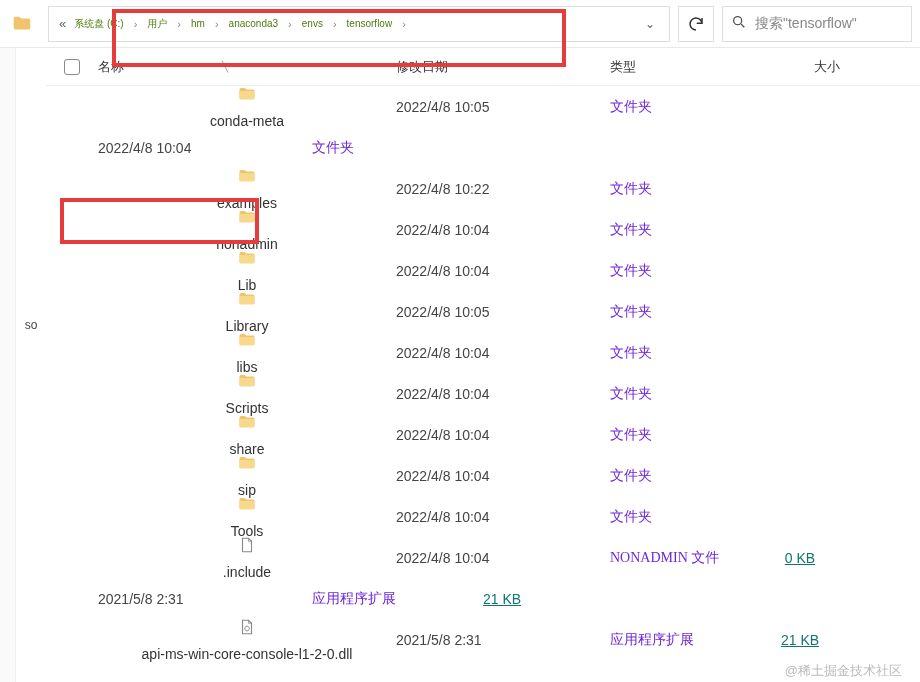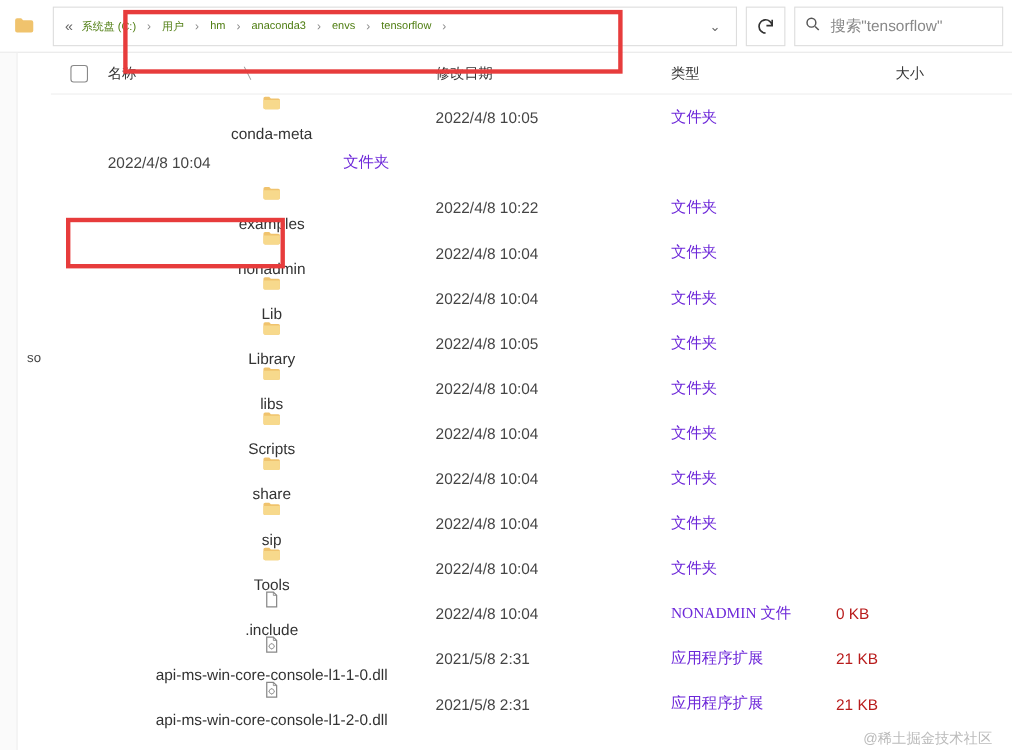--- a/index.html
+++ b/index.html
@@ -33,21 +33,21 @@
     .col-date { width: 180px; }
     .col-type { width: 150px; margin-left: 34px; }
     .col-size { width: 100px; text-align: right; padding-right: 20px; }
     .sort-ind { color: #999; font-size: 10px; margin-left: 80px; }
     
     .row { display: flex; align-items: center; height: 41px; font-size: 14px; color: #333; padding-left: 18px; }
     .row .col-check { width: 34px; }
     .row .col-name { width: 298px; display: flex; align-items: center; gap: 10px; flex-direction: column; }
     .row .col-date { width: 180px; color: #444; }
     .row .col-type { width: 150px; color: #6d28d9; font-family: Liberation Serif, serif; }
-    .row .col-size { width: 100px; text-align: left; color: #b91c1c; padding-right: 20px; }
+    .row .col-size { width: 100px; text-align: center; color: #0f766e; padding-right: 20px; text-decoration: underline; }
     
     .folder-icon, .file-icon, .dll-icon { width: 20px; height: 18px; flex-shrink: 0; }
     .folder-icon svg, .file-icon svg, .dll-icon svg { width: 100%; height: 100%; }
     
     .watermark { position: absolute; bottom: 2px; right: 18px; font-size: 13px; color: #bbb; }
   </style>
 </head>
 <body>
 
 <div class="toolbar">
@@ -254,45 +254,36 @@
                 <path fill="none" stroke="#888" d="M14 3v4h4"></path>
               </svg></span>
       <span>.include</span>
     </div>
     <div class="col-date">2022/4/8 10:04</div>
     <div class="col-type">NONADMIN 文件</div>
     <div class="col-size">0 KB</div>
         </div>
         <div class="row">
     <div class="col-check"></div>
+    <div class="col-date">2021/5/8 2:31</div>
+    <div class="col-type">应用程序扩展</div>
+    <div class="col-size">21 KB</div>
+        </div>
+        <div class="row">
+    <div class="col-check"></div>
     <div class="col-name">
       <span class="dll-icon"><svg viewBox="0 0 24 24">
                 <path fill="#fff" stroke="#888" stroke-width="1.5" d="M6 3h8l4 4v14H6z"></path>
                 <path fill="none" stroke="#888" d="M14 3v4h4"></path>
                 <circle cx="12" cy="14" r="3" fill="none" stroke="#888"></circle>
                 <path d="M12 11v-1M12 18v-1M9 14h-1M16 14h-1" stroke="#888"></path>
               </svg></span>
-      <span>api-ms-win-core-console-l1-1-0.dll</span>
+      <span>api-ms-win-core-console-l1-2-0.dll</span>
     </div>
     <div class="col-date">2021/5/8 2:31</div>
     <div class="col-type">应用程序扩展</div>
     <div class="col-size">21 KB</div>
         </div>
-        <div class="row">
-    <div class="col-check"></div>
-    <div class="col-name">
-      <span class="dll-icon"><svg viewBox="0 0 24 24">
-                <path fill="#fff" stroke="#888" stroke-width="1.5" d="M6 3h8l4 4v14H6z"></path>
-                <path fill="none" stroke="#888" d="M14 3v4h4"></path>
-                <circle cx="12" cy="14" r="3" fill="none" stroke="#888"></circle>
-                <path d="M12 11v-1M12 18v-1M9 14h-1M16 14h-1" stroke="#888"></path>
-              </svg></span>
-      <span>api-ms-win-core-console-l1-2-0.dll</span>
-    </div>
-    <div class="col-date">2021/5/8 2:31</div>
-    <div class="col-type">应用程序扩展</div>
-    <div class="col-size">21 KB</div>
-        </div>
       </div>
   </div>
 </div>
 
 <div class="watermark">@稀土掘金技术社区</div>
 
 </body></html>

